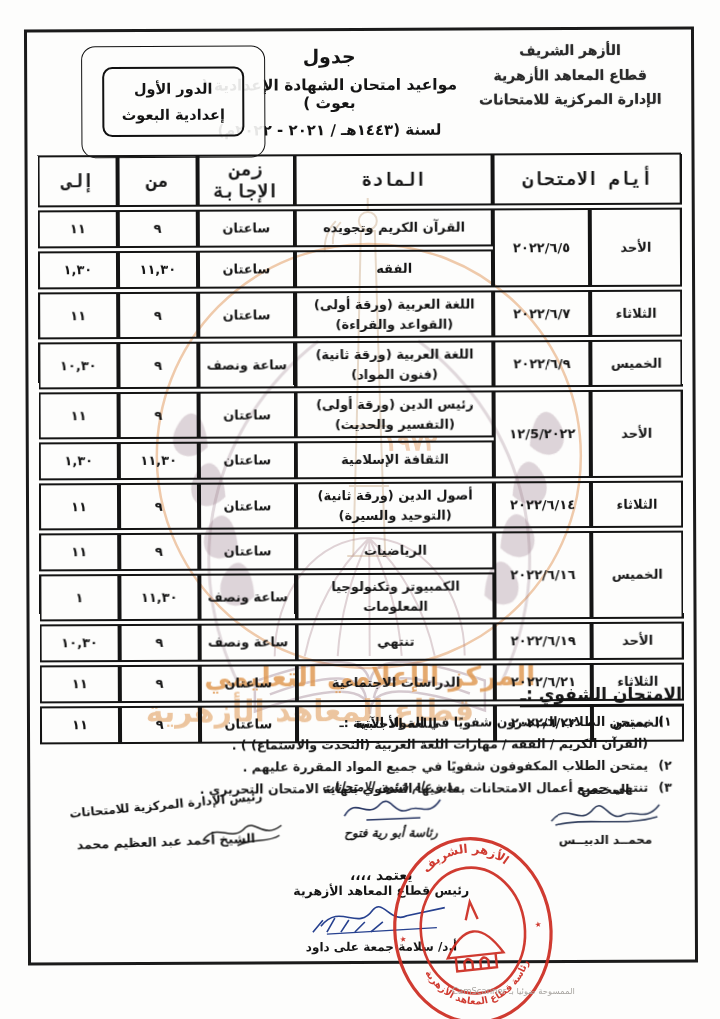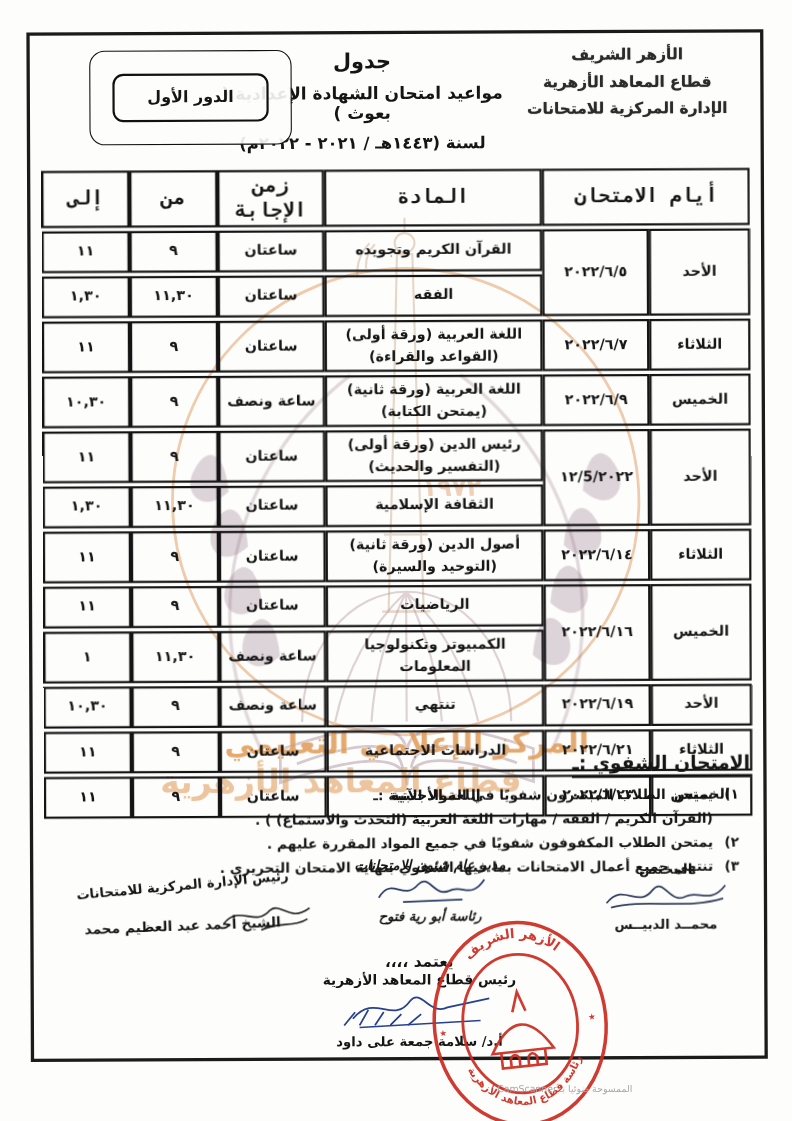--- a/index.html
+++ b/index.html
@@ -118,20 +118,21 @@
       <div>الإدارة المركزية للامتحانات</div>
     </div>
     <div class="title-block">
       <div class="t1">جدول</div>
       <div class="t2">مواعيد امتحان الشهادة الإعدادية ( بعوث )</div>
       <div class="t3">لسنة (١٤٤٣هـ / ٢٠٢١ - ٢٠٢٢م)</div>
     </div>
     <div class="round-box">
       <div class="round-box-inner">
         <div>الدور الأول</div>
+        <div>إعدادية البعوث</div>
       </div>
     </div>
 
     <div class="table-wrap">
       <table class="exam">
         <colgroup>
           <col style="width:14.3%">
             <col style="width:15%">
             <col style="width:30.8%">
           <col style="width:15.1%">
@@ -205,21 +206,21 @@
             </tr>
             <tr>
               <td class="day-cell">
                 <div>الخميس</div>
               </td>
               <td class="date-cell">
                 <div>٢٠٢٢/٦/٩</div>
               </td>
               <td class="subject-cell">
                 <div>اللغة العربية (ورقة ثانية)</div>
-                <div>(يمتحن الكتابة)</div>
+                <div>(فنون المواد)</div>
               </td>
               <td>
                 <div>ساعة ونصف</div>
               </td>
               <td>
                 <div>٩</div>
               </td>
               <td>
                 <div>١٠,٣٠</div>
               </td>

